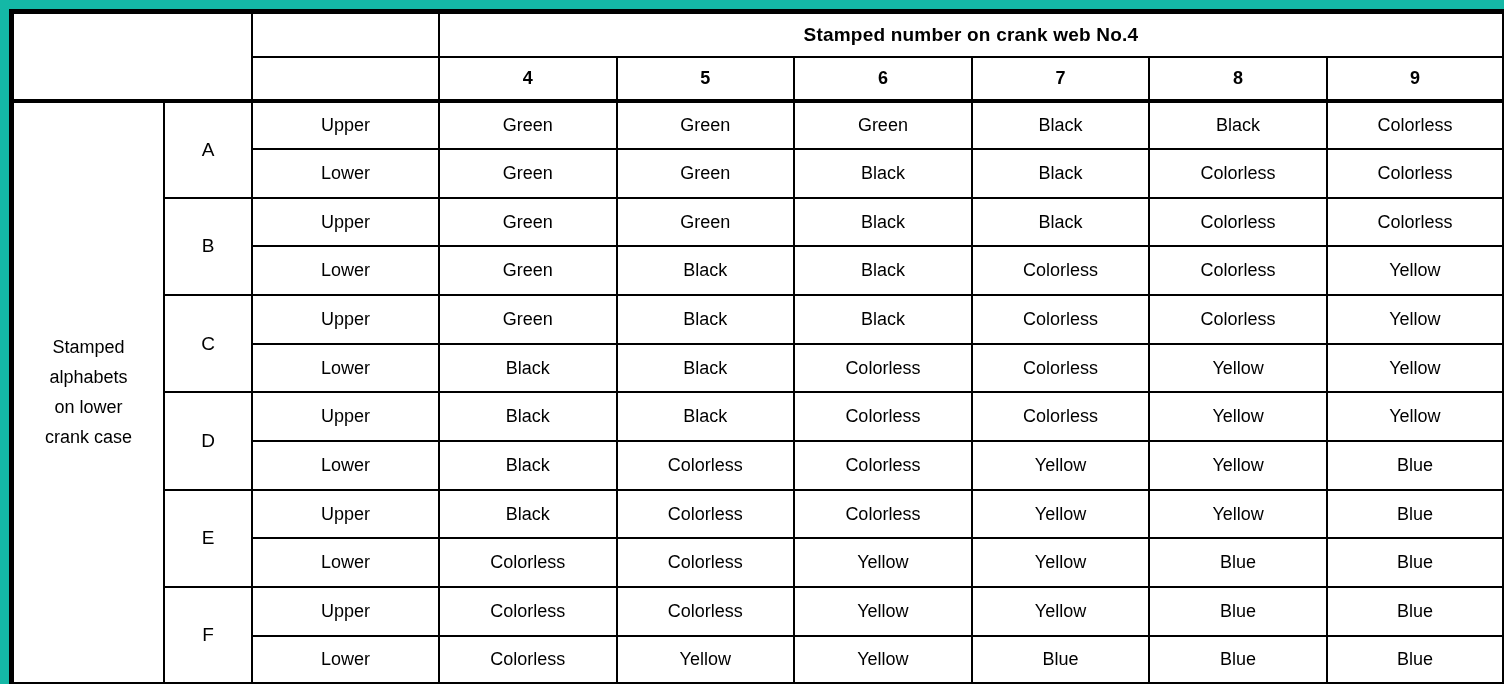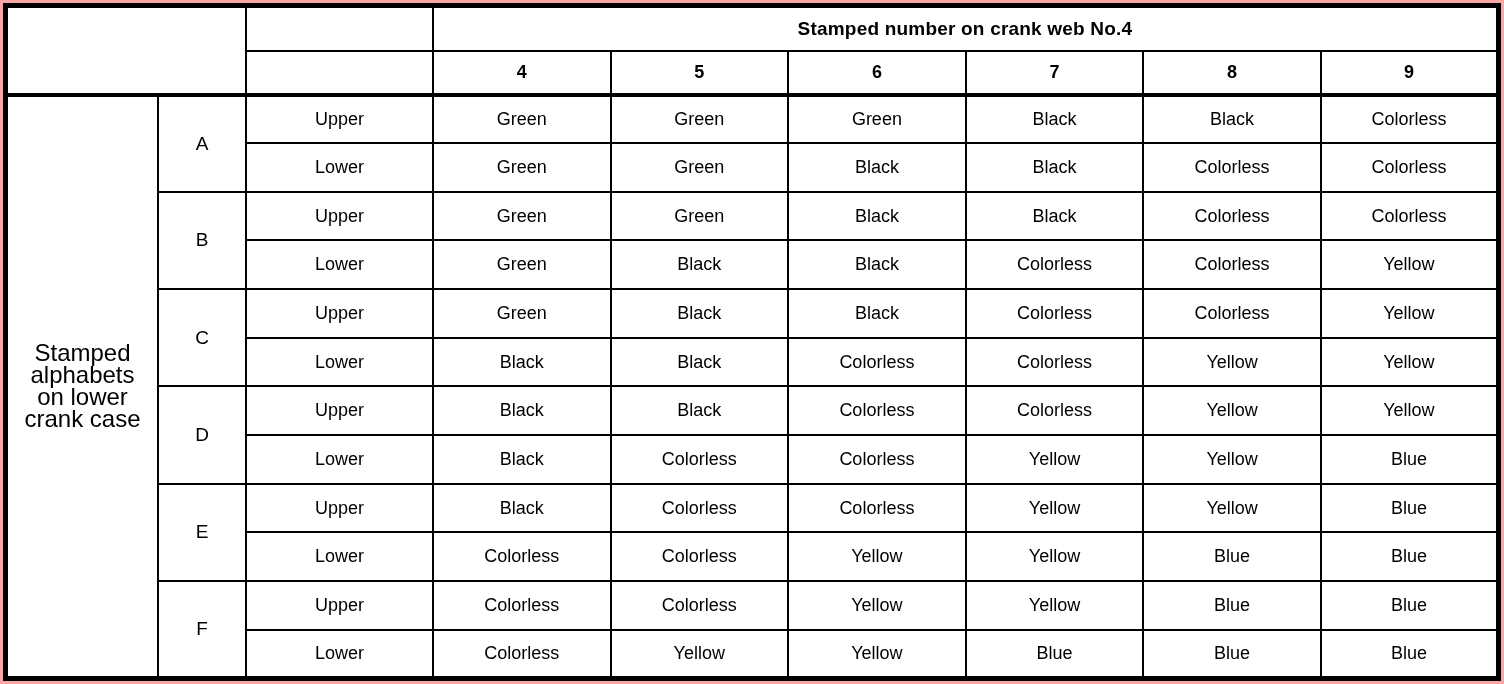--- a/index.html
+++ b/index.html
@@ -9,22 +9,22 @@
   }
   body {
     font-family: "Liberation Sans", sans-serif;
     color: #000000;
     -webkit-font-smoothing: antialiased;
   }
   .sheet {
     width: 1504px;
     height: 684px;
     box-sizing: border-box;
-    background: #fca5a5;
-    padding: 3px;
+    background: #14b8a6;
+    padding: 9px;
   }
   table.color-table {
     border-collapse: collapse;
     table-layout: fixed;
     width: 1498px;
     height: 678px;
     border: 5px solid #000000;
     background: #ffffff;
   }
   .color-table td, .color-table th {
@@ -40,22 +40,22 @@
   
   .color-table thead tr.r1 { height: 45px; }
   .color-table thead tr.r2 { height: 44px; }
   .color-table thead th { font-weight: 700; }
   .color-table th.table-title { font-size: 19px; letter-spacing: 0.2px; }
   
   .color-table .thick-bottom { border-bottom: 4px solid #000000; }
   
   .color-table tbody tr { height: 48px; }
   .color-table td.row-header {
-    font-size: 24px;
-    line-height: 22px;
+    font-size: 18px;
+    line-height: 30px;
     white-space: normal;
     padding: 0 6px;
   }
   .color-table td.letter-cell { font-size: 19px; }
 </style>
 </head>
 <body>
 
 <div class="sheet">
   <table class="color-table">

